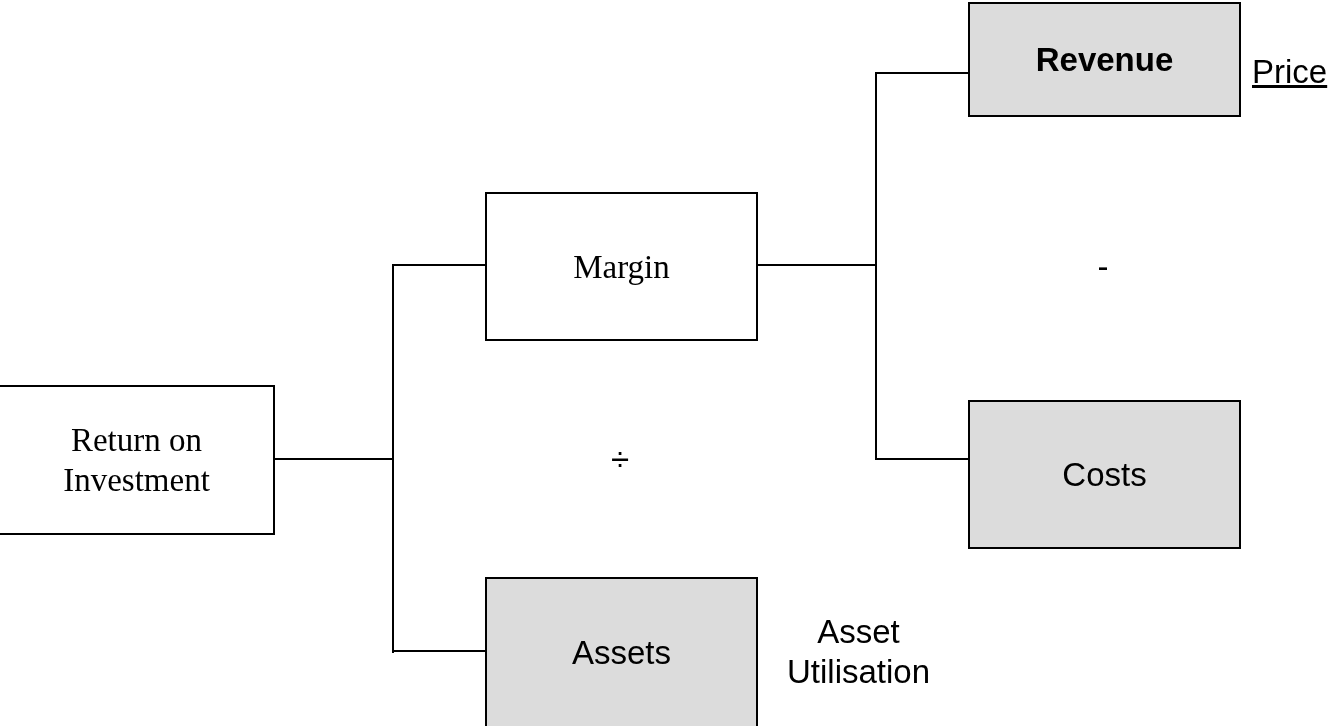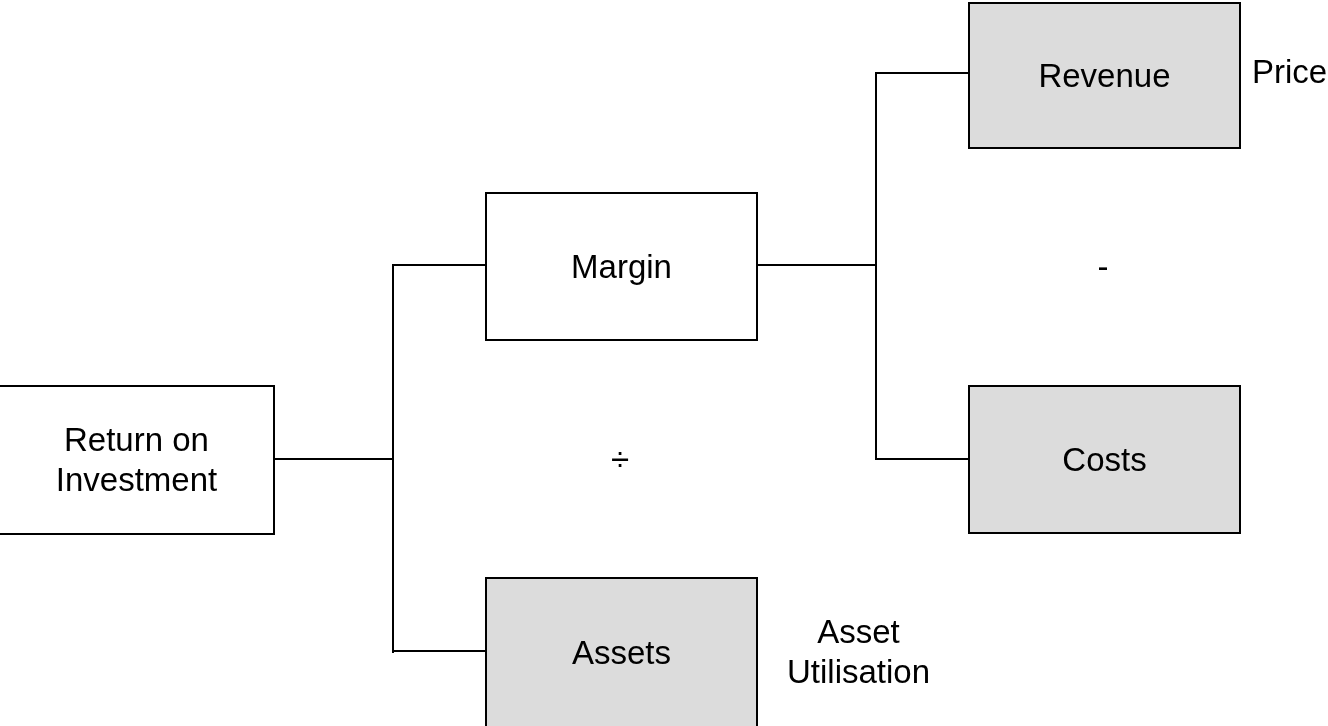--- a/index.html
+++ b/index.html
@@ -23,38 +23,38 @@
     border: 2px solid #000000;
     display: flex;
     align-items: center;
     justify-content: center;
     text-align: center;
     font-size: 33px;
     line-height: 40px;
     color: #000000;
     white-space: pre-line;
   }
-  .node.fill-white { background: #ffffff; }
+  .node.fill-white { background: #ffffff; font-family: Liberation Serif, serif; }
   .node.fill-gray  { background: #dcdcdc; }
 
   
   #node-roi {
     left: -2px;  top: 385px;  width: 277px;  height: 150px;
   }
   #node-margin {
     left: 485px; top: 192px;  width: 273px;  height: 149px;
   }
   #node-assets {
     left: 485px; top: 577px;  width: 273px;  height: 151px;
   }
   #node-revenue {
-    left: 968px; top: 2px;    width: 273px;  height: 147px;
+    left: 968px; top: 2px;    width: 273px;  height: 115px; font-weight: bold;
   }
   #node-costs {
-    left: 968px; top: 385px;  width: 273px;  height: 149px;
+    left: 968px; top: 400px;  width: 273px;  height: 149px;
   }
 
   
   .line {
     position: absolute;
     background: #000000;
   }
   .line-h { height: 2px; }
   .line-v { width: 2px; }
 
@@ -83,21 +83,21 @@
 
   
   .annotation {
     position: absolute;
     font-size: 33px;
     line-height: 40px;
     color: #000000;
     white-space: pre-line;
     text-align: left;
   }
-  #ann-price      { left: 1252px; top: 52px; }
+  #ann-price      { left: 1252px; top: 52px; text-decoration: underline; }
   #ann-asset-util { left: 787px;  top: 612px; text-align: center; }
 </style>
 </head>
 <body>
 
 <div id="canvas">
 
   <div class="line line-h" id="lnk-roi-stem"></div>
   <div class="line line-v" id="lnk-left-trunk"></div>
   <div class="line line-h" id="lnk-margin-in"></div>

